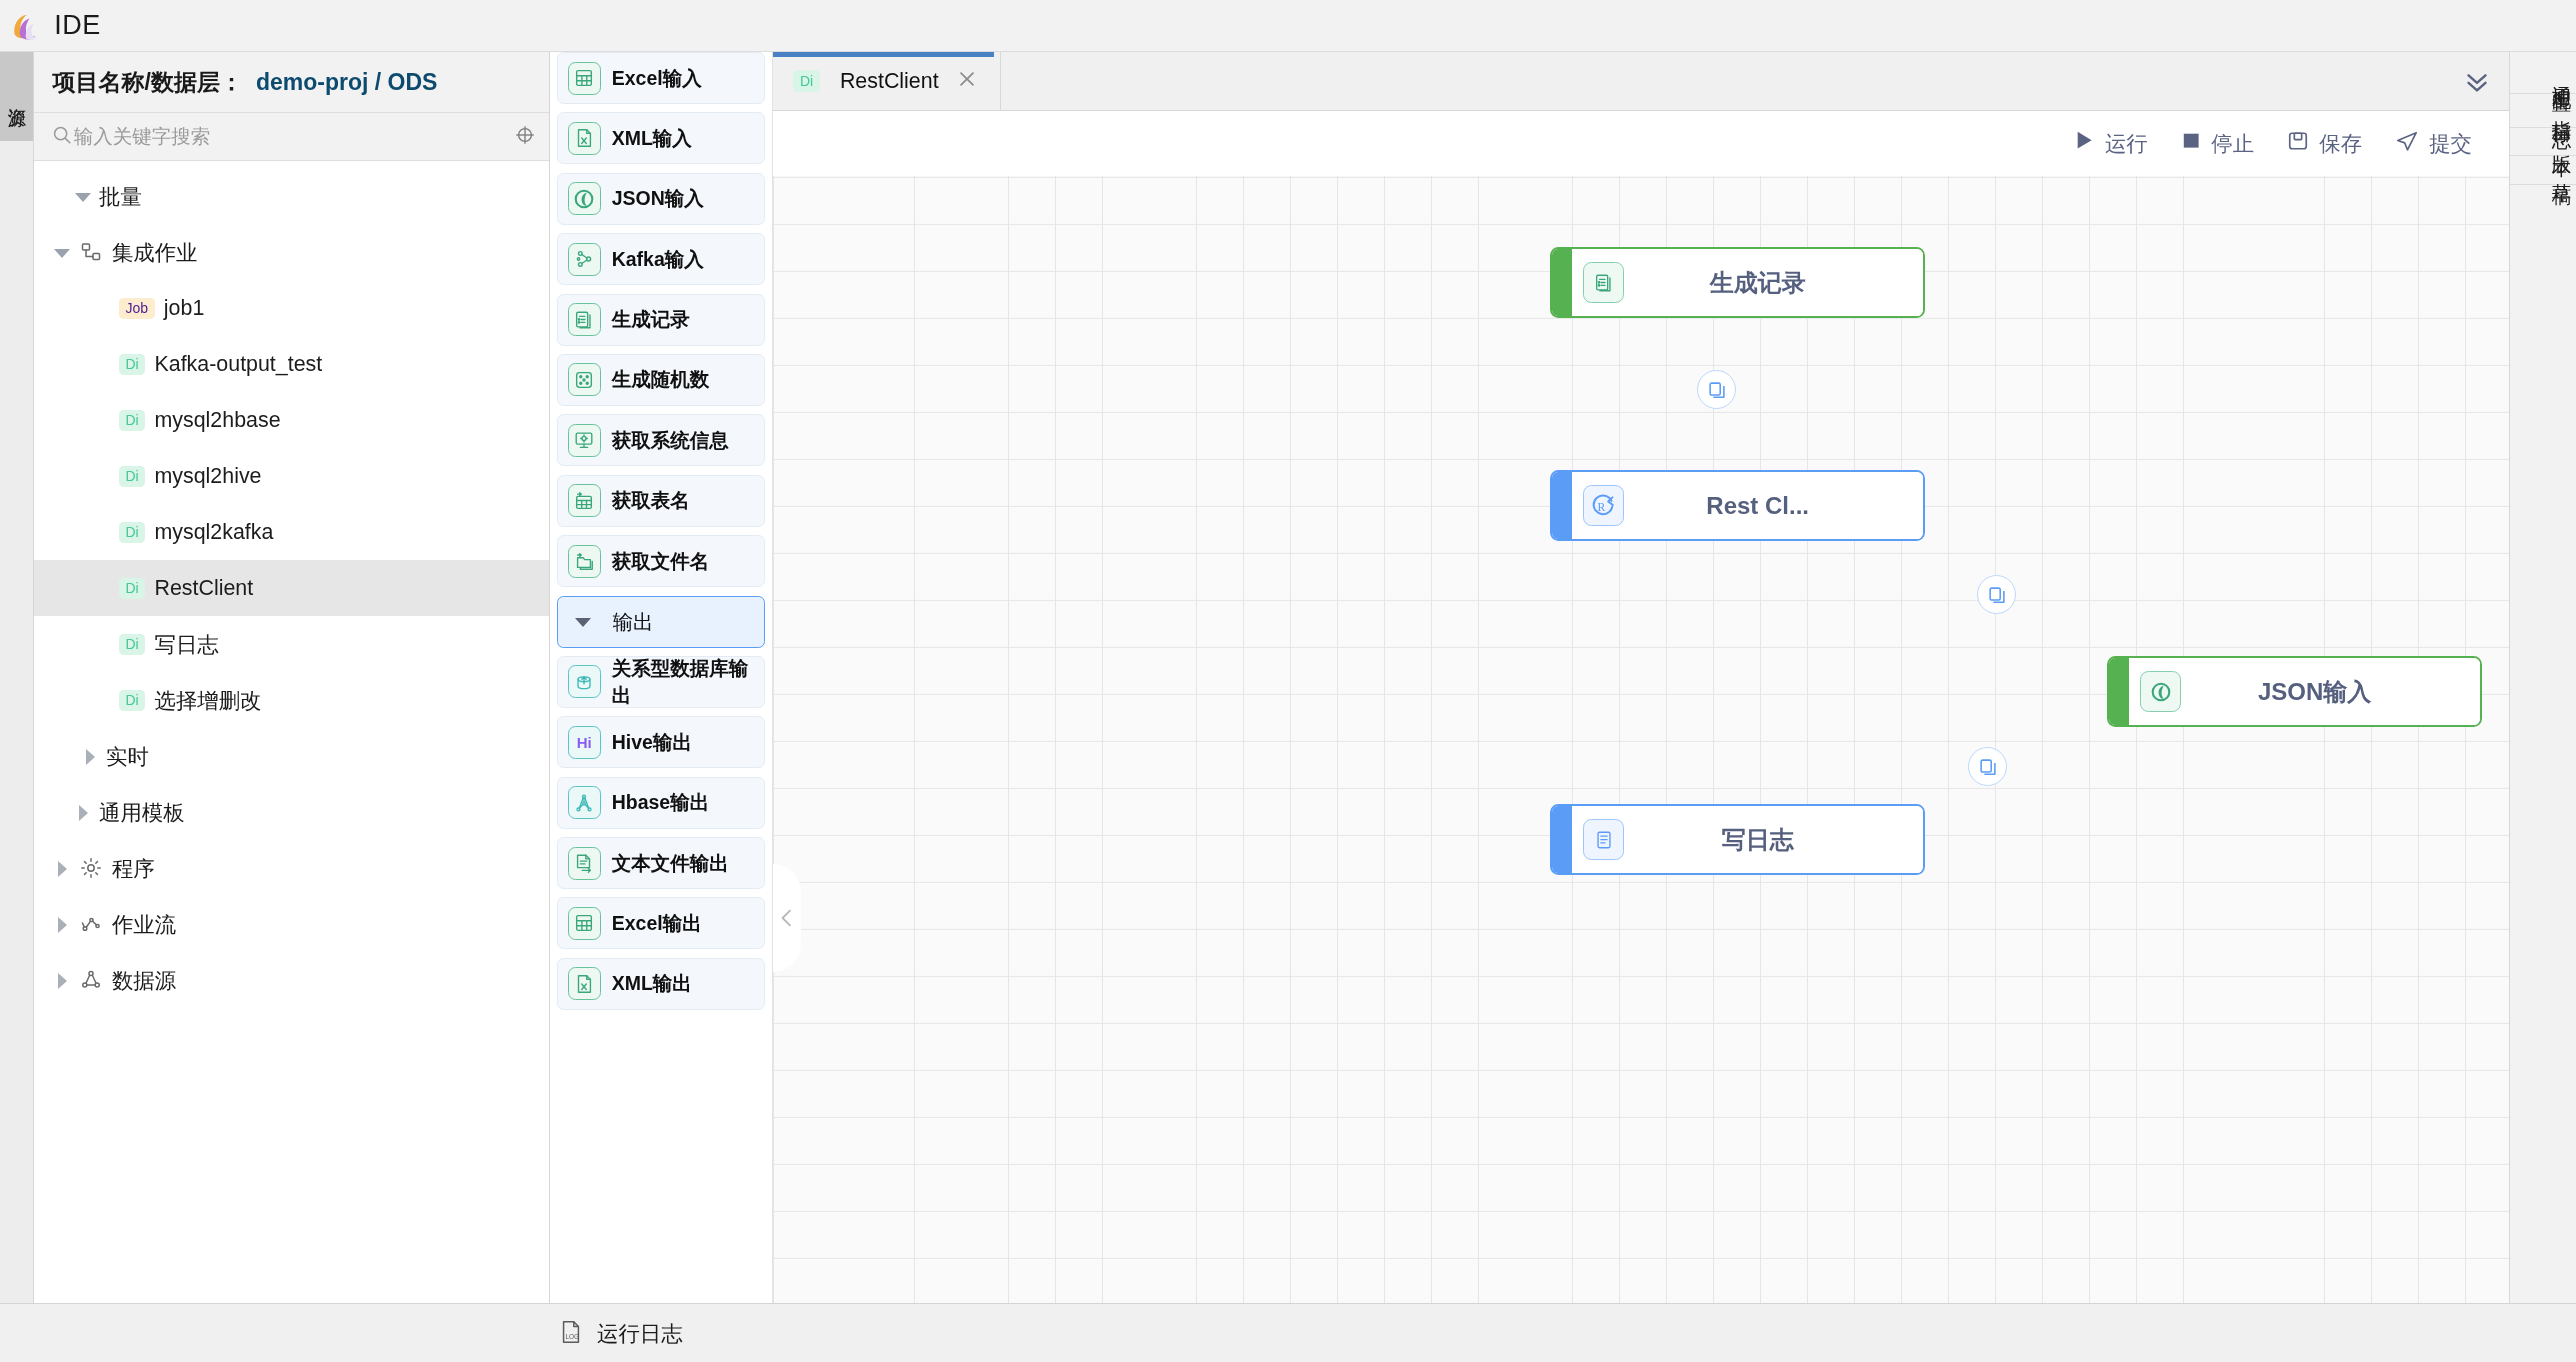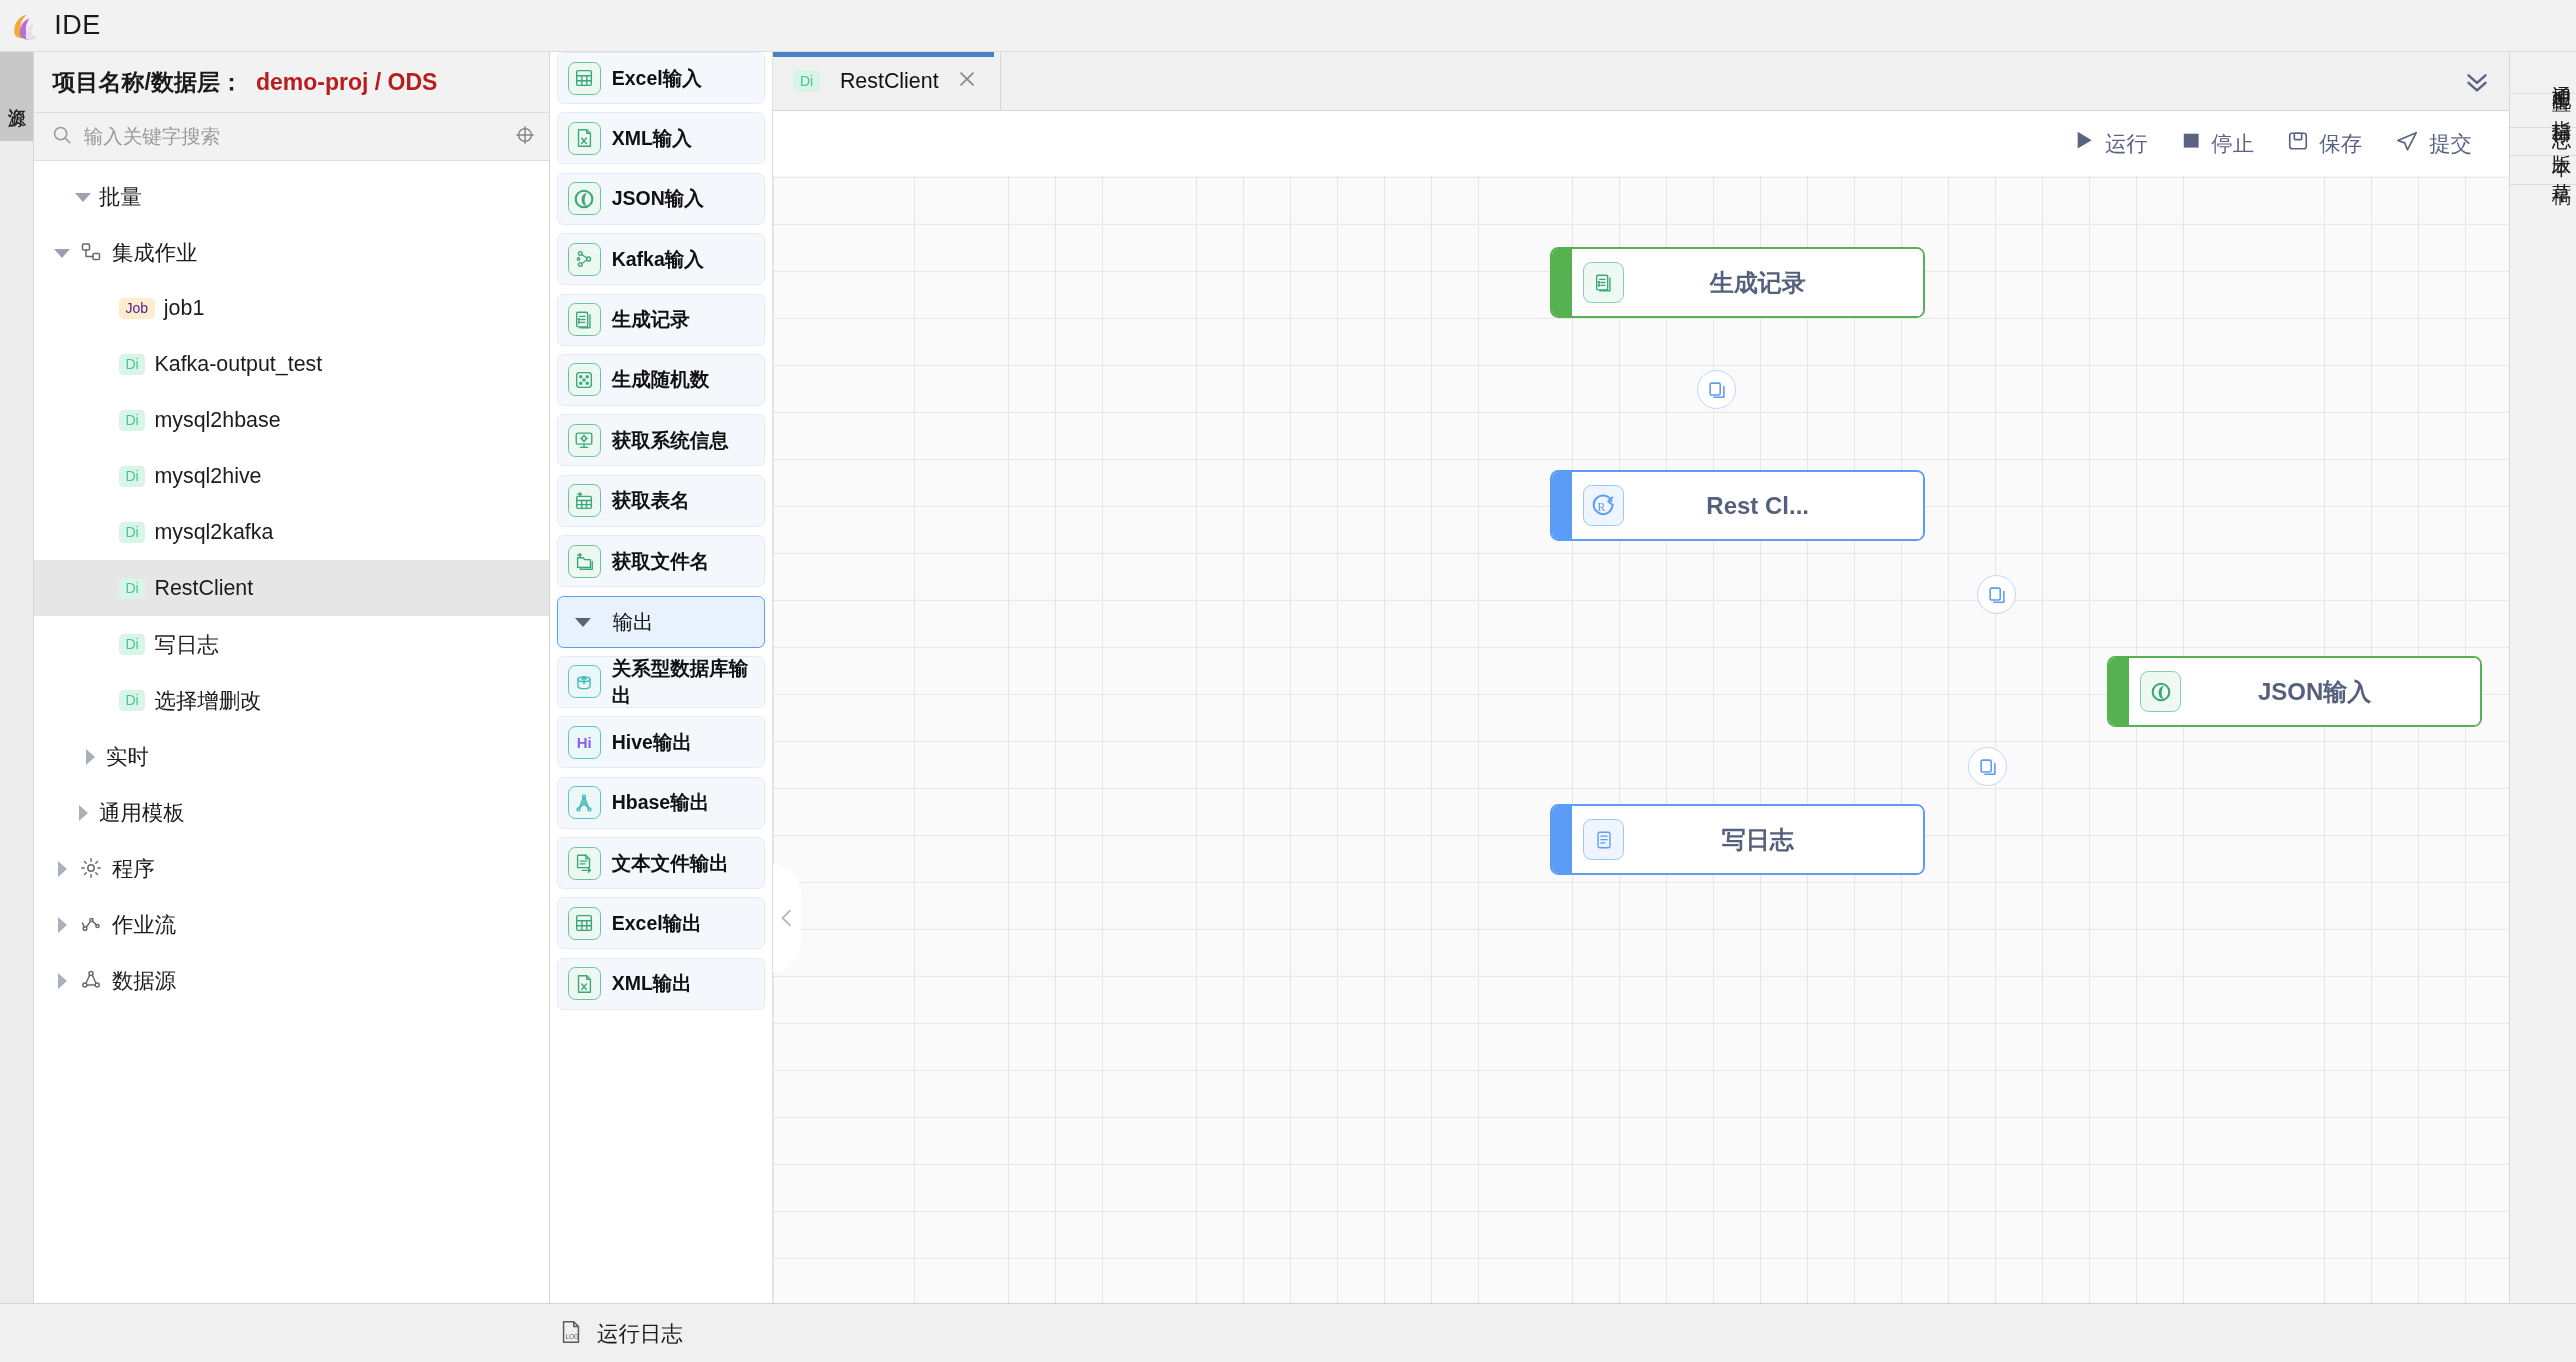--- a/index.html
+++ b/index.html
@@ -54,27 +54,27 @@
     min-height: 0;
   }
   .explorer-header {
     height: 61px; flex: 0 0 61px;
     background: #f2f2f2;
     border-bottom: 0.9px solid #dedede;
     display: flex; align-items: center;
     padding-left: 18.6px;
   }
   .explorer-header .proj-label { font-size: 23px; font-weight: bold; color: #1a1a1a; }
-  .explorer-header .proj-value { font-size: 23px; font-weight: bold; color: #b91c1c; margin-left: 13px; }
+  .explorer-header .proj-value { font-size: 23px; font-weight: bold; color: #0c4a6e; margin-left: 13px; }
   .search-row {
     height: 48px; flex: 0 0 48px;
     background: #f2f2f2;
     border-bottom: 0.9px solid #dedede;
     display: flex; align-items: center;
-    padding: 0 13px 0 16.7px; gap: 11px;
+    padding: 0 13px 0 16.7px; gap: 1px;
   }
   .search-input {
     flex: 1; border: none; outline: none; background: transparent;
     font-size: 19.5px; color: #333;
     font-family: "Liberation Sans", sans-serif;
   }
   .search-input::placeholder { color: #9b9b9b; }
 
   .tree { flex: 1; overflow: hidden; padding-top: 7.4px; background: #fff; }
   .tree-row {

